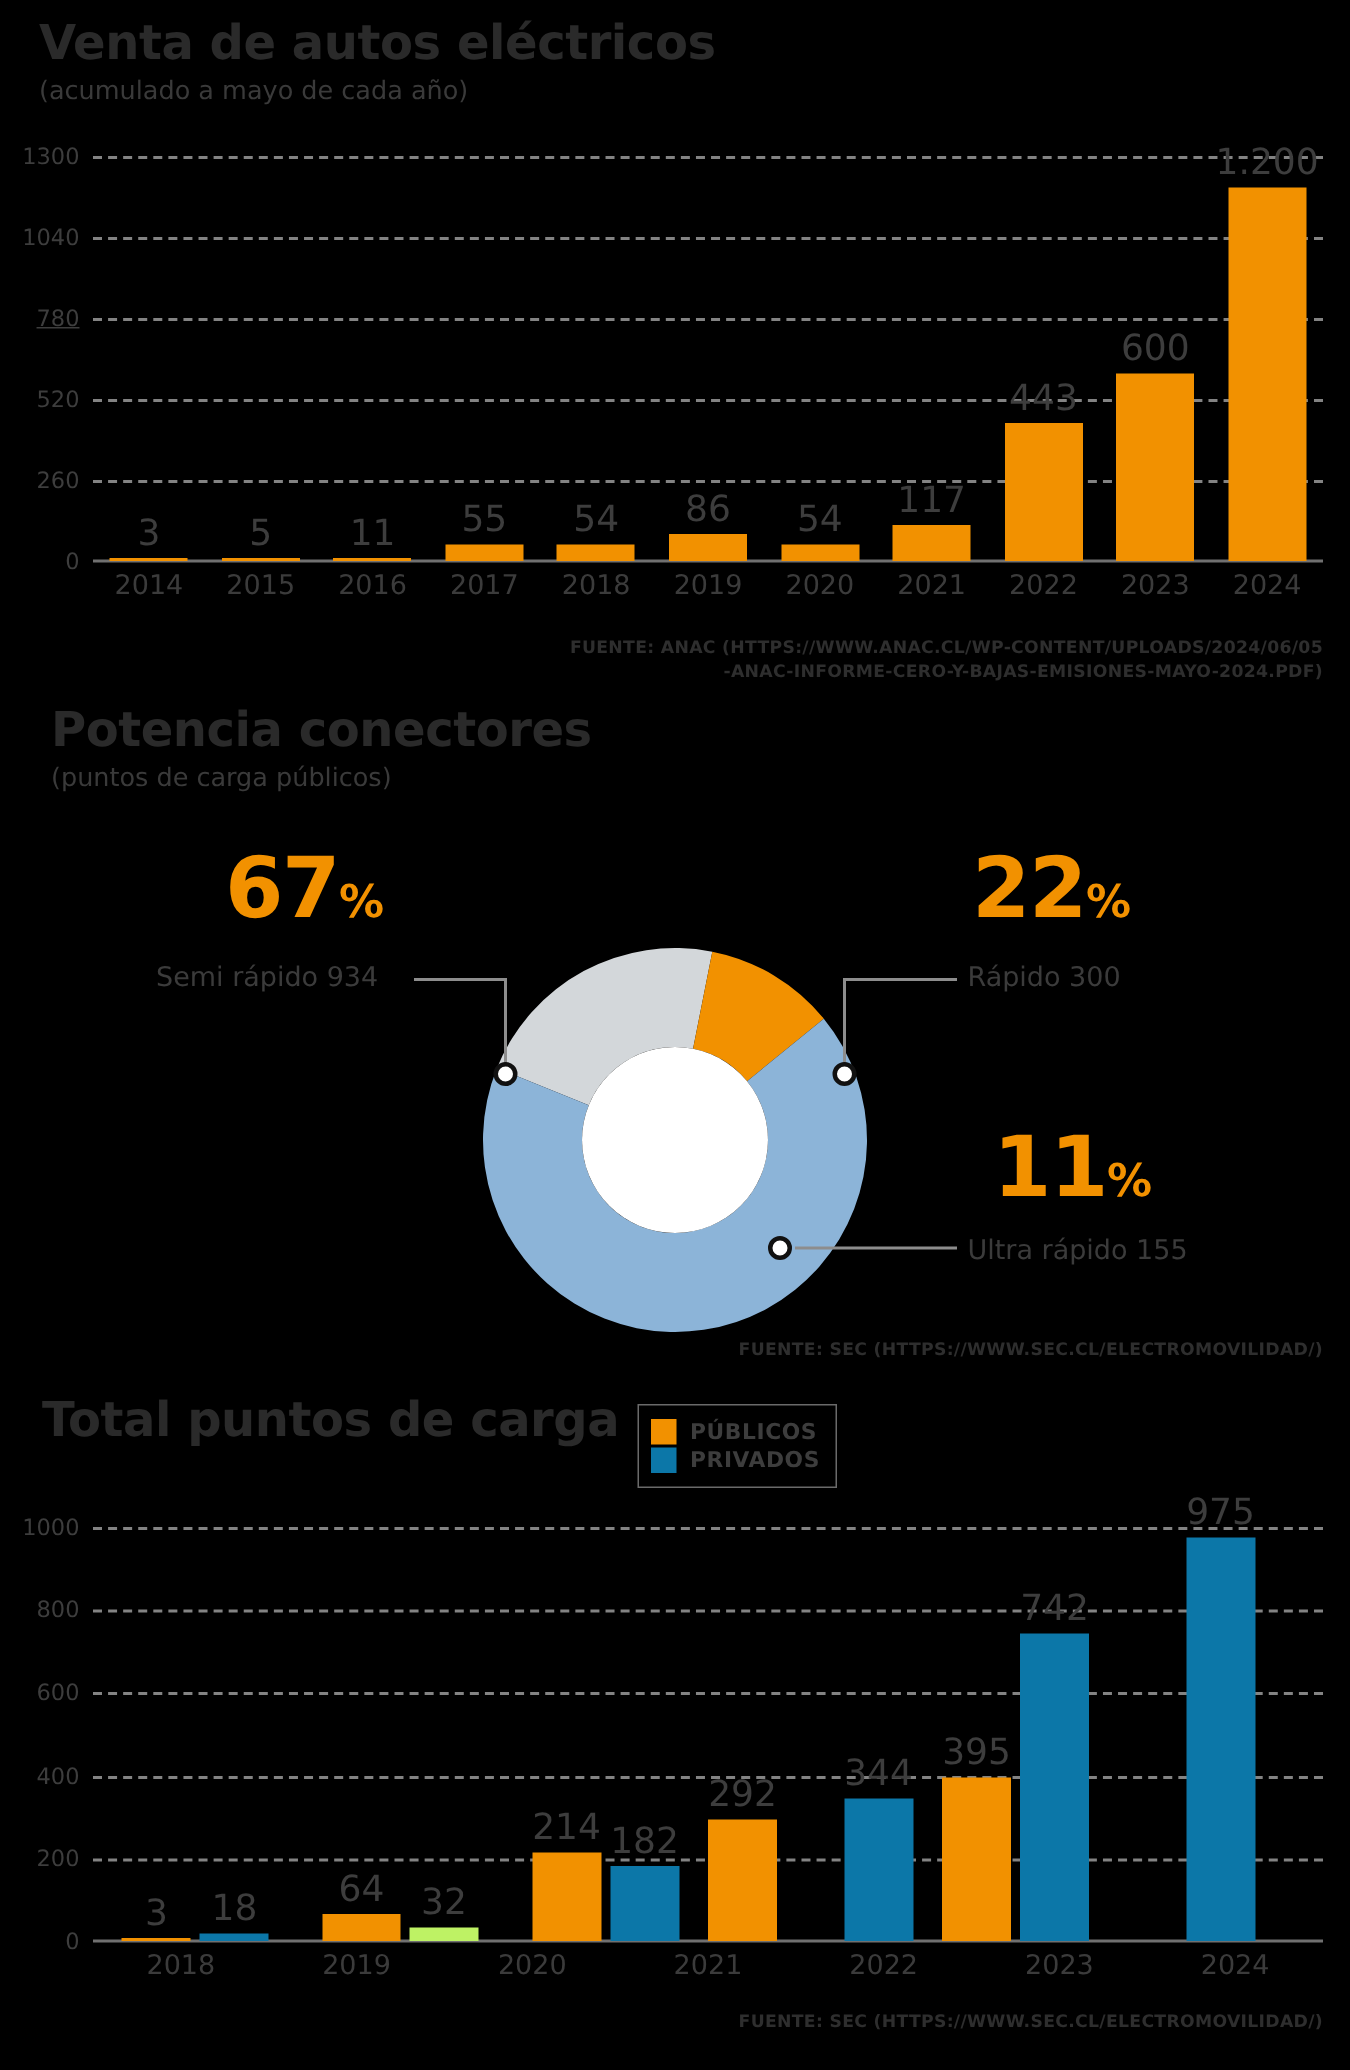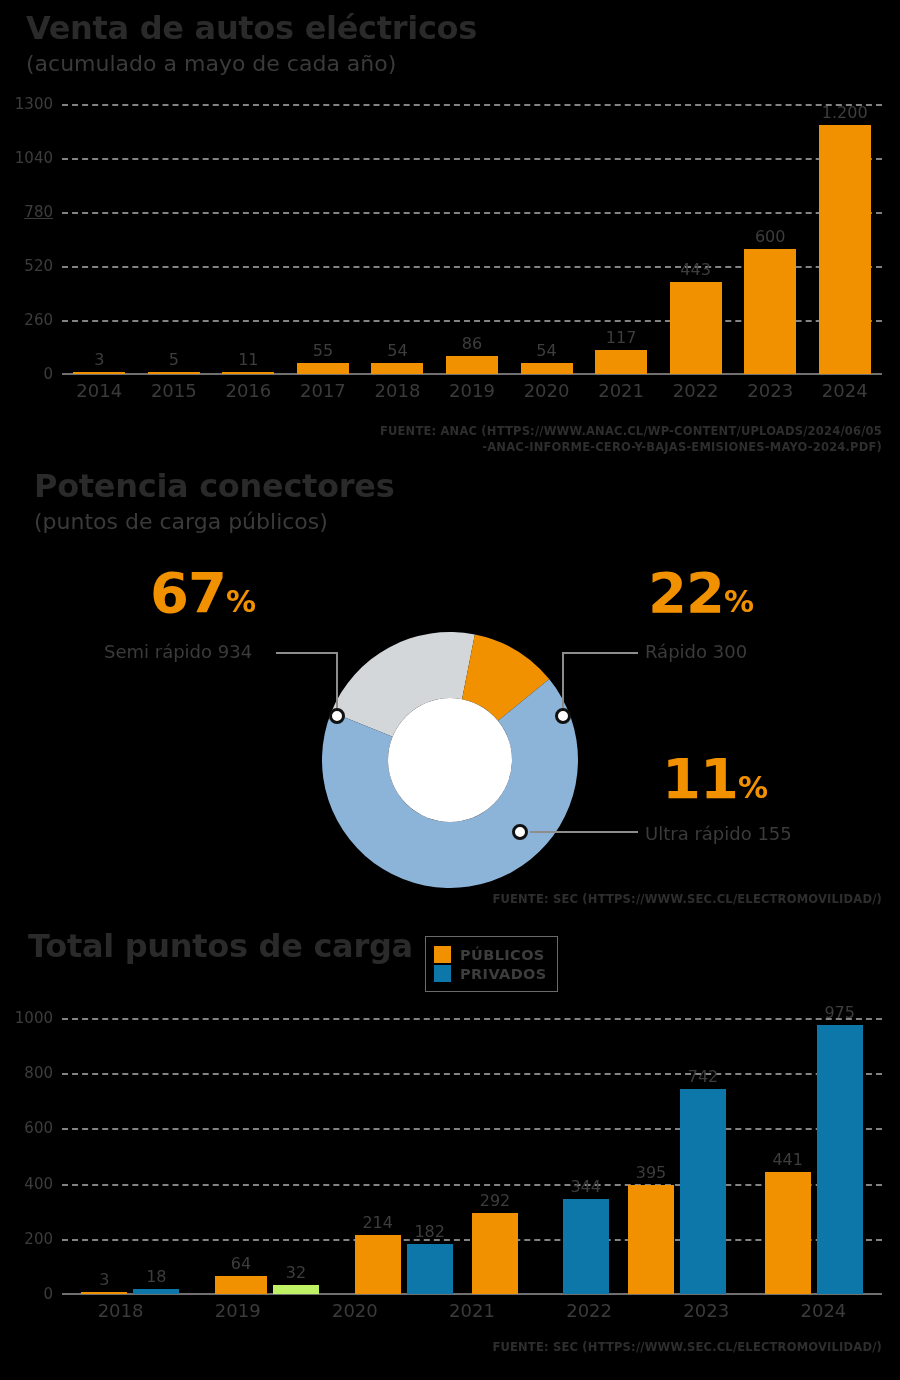--- a/index.html
+++ b/index.html
@@ -15,21 +15,21 @@
   
   .h-title{
     font-family:"DejaVu Sans", sans-serif;
     font-weight:bold;
     font-size:32px;
     color:#2a2a2a;
     letter-spacing:-0.3px;
     line-height:1;
   }
   .h-sub{
-    font-size:22px;
+    font-size:17px;
     color:#3a3a3a;
     line-height:1;
     margin-top:9px;
   }
   .source{
     font-size:11.5px;
     color:#2e2e2e;
     letter-spacing:0.2px;
     text-align:right;
     line-height:1.35;
@@ -73,21 +73,21 @@
     align-items:flex-end;
   }
   .slot{flex:1;height:100%;position:relative;display:flex;align-items:flex-end;justify-content:center;}
   .bar{position:relative;}
   .bar .vlabel{
     position:absolute;
     left:50%;
     transform:translateX(-50%);
     bottom:100%;
     margin-bottom:3px;
-    font-size:16px;
+    font-size:24px;
     color:#3d3d3d;
     white-space:nowrap;
   }
 
   
   .donut-wrap{position:relative;}
   .lead-line{position:absolute;background:#8d8d8d;}
   .lead-dot{
     position:absolute;
     width:16px;height:16px;border-radius:50%;
@@ -365,23 +365,20 @@
             <div class="bar" style="width: 46px; height: 109.02px; background: rgb(242, 145, 0);">
               <div class="vlabel">395</div>
             </div>
             <div class="bar" style="width: 46px; height: 204.792px; background: rgb(12, 119, 168);">
               <div class="vlabel">742</div>
             </div>
           </div>
         </div>
         <div class="slot">
           <div style="display: flex; align-items: flex-end; justify-content: center; width: 100%; height: 100%; gap: 6px;">
-            <div class="bar" style="width: 46px; height: 121.716px; background: rgb(242, 145, 0);">
-              <div class="vlabel">441</div>
-            </div>
             <div class="bar" style="width: 46px; height: 269.1px; background: rgb(12, 119, 168);">
               <div class="vlabel">975</div>
             </div>
           </div>
         </div>
       </div>
     </div>
 
   <div class="xlabels" id="chart3-x" style="position:absolute;left:62px;top:1300px;width:820px;">
       <div class="xlabel">2018</div>

